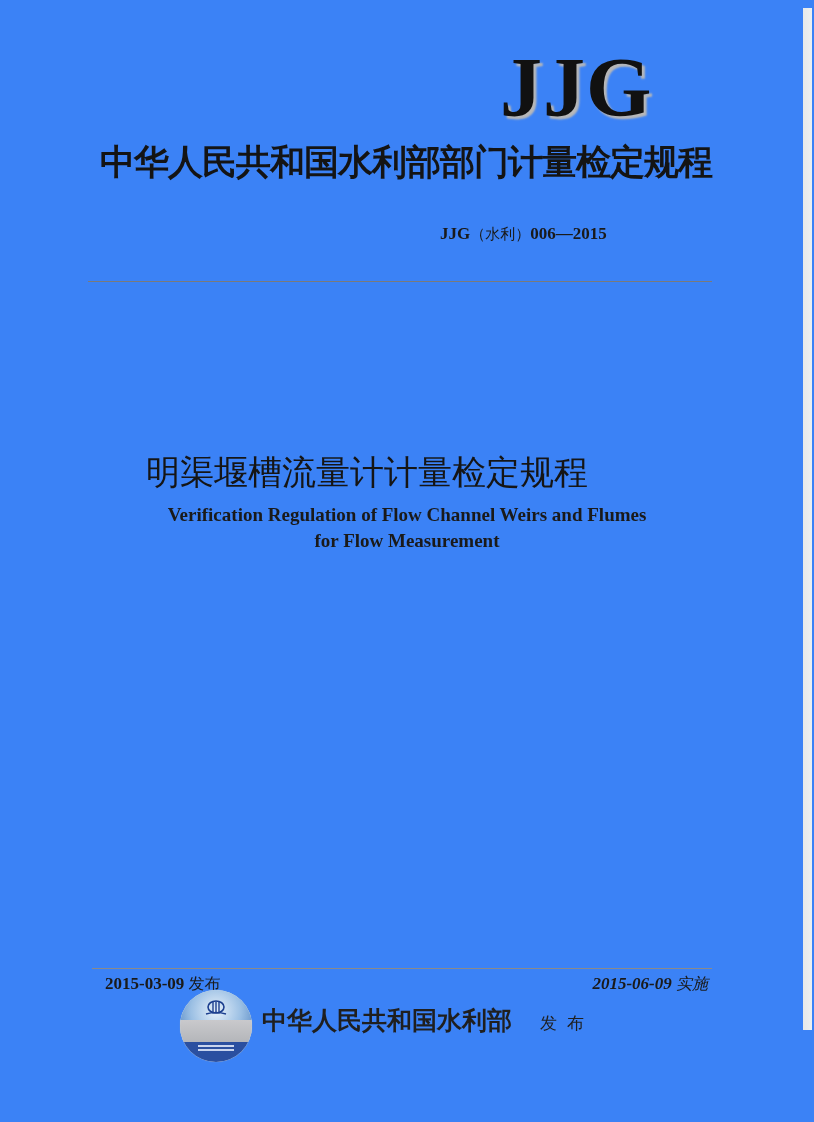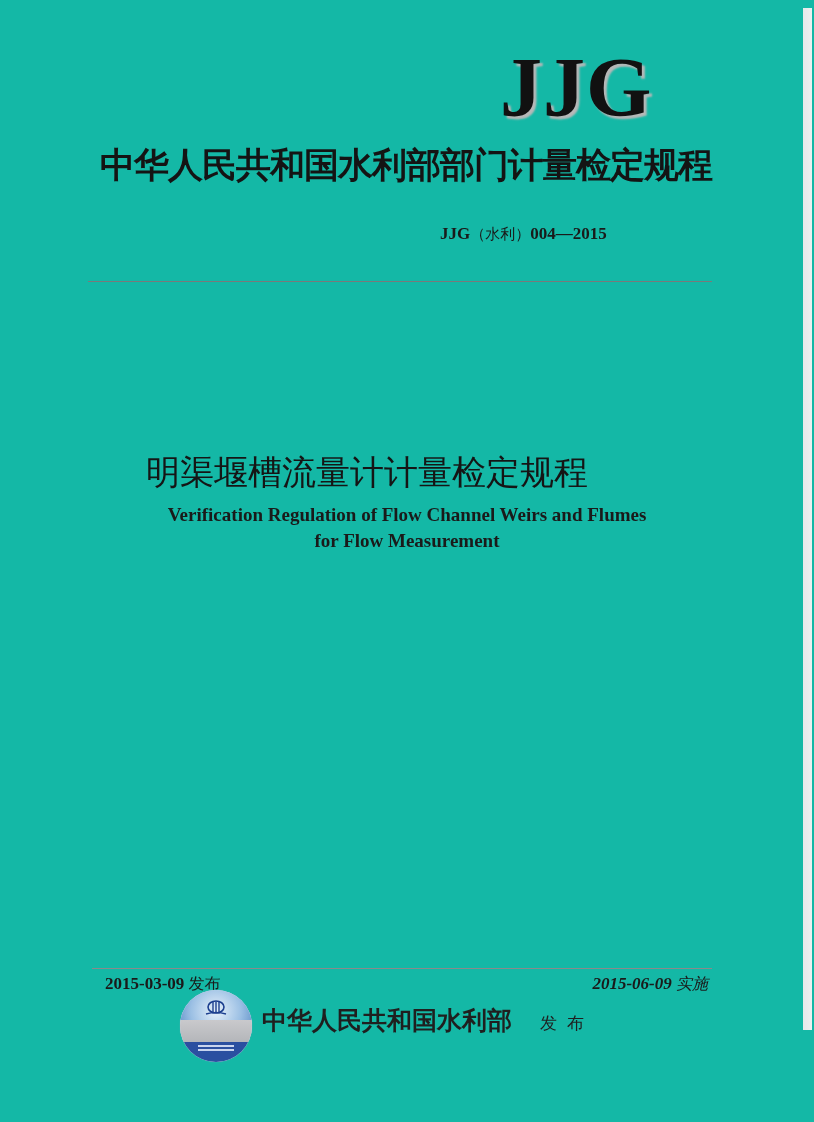--- a/index.html
+++ b/index.html
@@ -12,21 +12,21 @@
       background: #ffffff;
       position: relative;
       overflow: hidden;
       font-family: "Liberation Serif", "DejaVu Serif", serif;
       color: #1a1a1a;
     }
     .page {
       position: absolute;
       left: 0; top: 0;
       width: 814px; height: 1122px;
-      background: #14b8a6;
+      background: #3b82f6;
     }
     .right-edge {
       position: absolute;
       left: 803px;
       top: 8px;
       width: 9px;
       height: 1022px;
       background: linear-gradient(to right, #e6e9ea, #eef0f1);
     }
     .jjg-logo {
@@ -39,21 +39,21 @@
       line-height: 84px;
       letter-spacing: 1px;
       color: #111111;
       text-shadow: 3px 3px 2px #b8b8b8;
     }
     .series-title {
       position: absolute;
       left: 100px;
       top: 140px;
       width: 600px;
-      font-family: Liberation Sans, sans-serif;
+      font-family: Liberation Mono, monospace;
       font-weight: bold;
       font-size: 35px;
       line-height: 50px;
       letter-spacing: -1px;
       color: #141414;
       white-space: nowrap;
     }
     .doc-code {
       position: absolute;
       left: 440px;
@@ -215,21 +215,21 @@
 </head>
 <body>
 
 <div class="page">
   <div class="right-edge"></div>
 
   <div class="jjg-logo">JJG</div>
 
   <div class="series-title">中华人民共和国水利部部门计量检定规程</div>
 
-  <div class="doc-code"><span>JJG</span><span class="cn">（水利）</span><span>004—2015</span></div>
+  <div class="doc-code"><span>JJG</span><span class="cn">（水利）</span><span>006—2015</span></div>
 
   <div class="rule-top"></div>
 
   <div class="main-title">明渠堰槽流量计计量检定规程</div>
 
   <div class="english-title">
     <div>Verification Regulation of Flow Channel Weirs and Flumes</div>
     <div>for Flow Measurement</div>
   </div>
 

